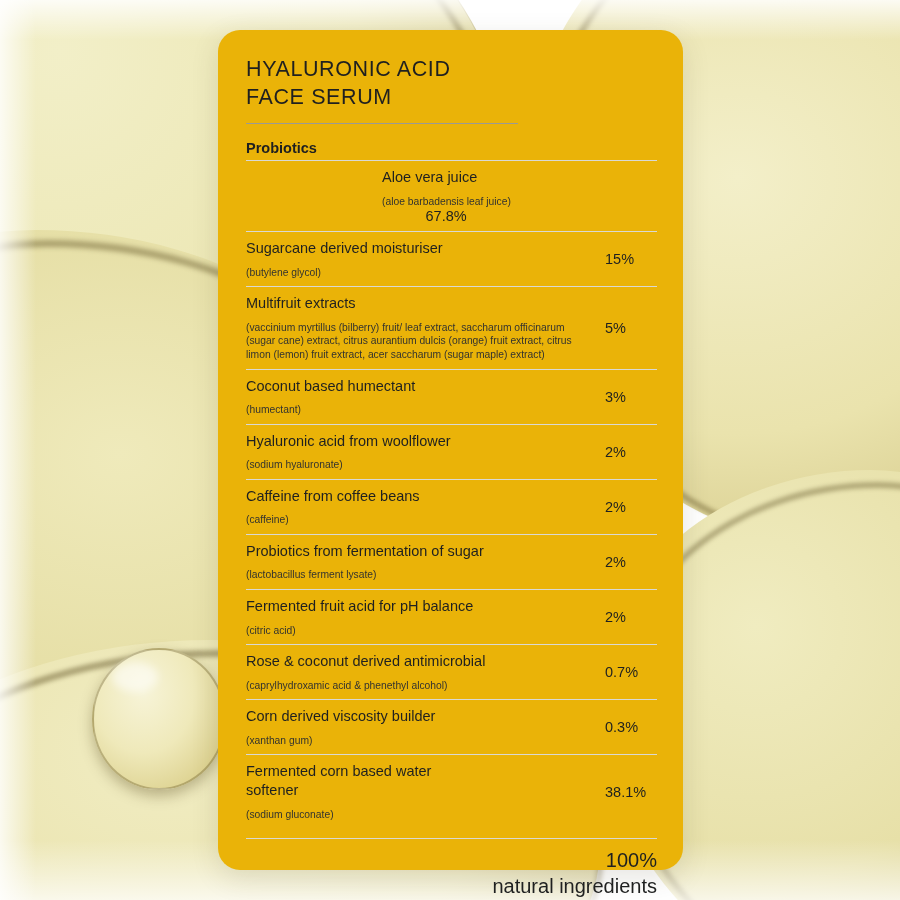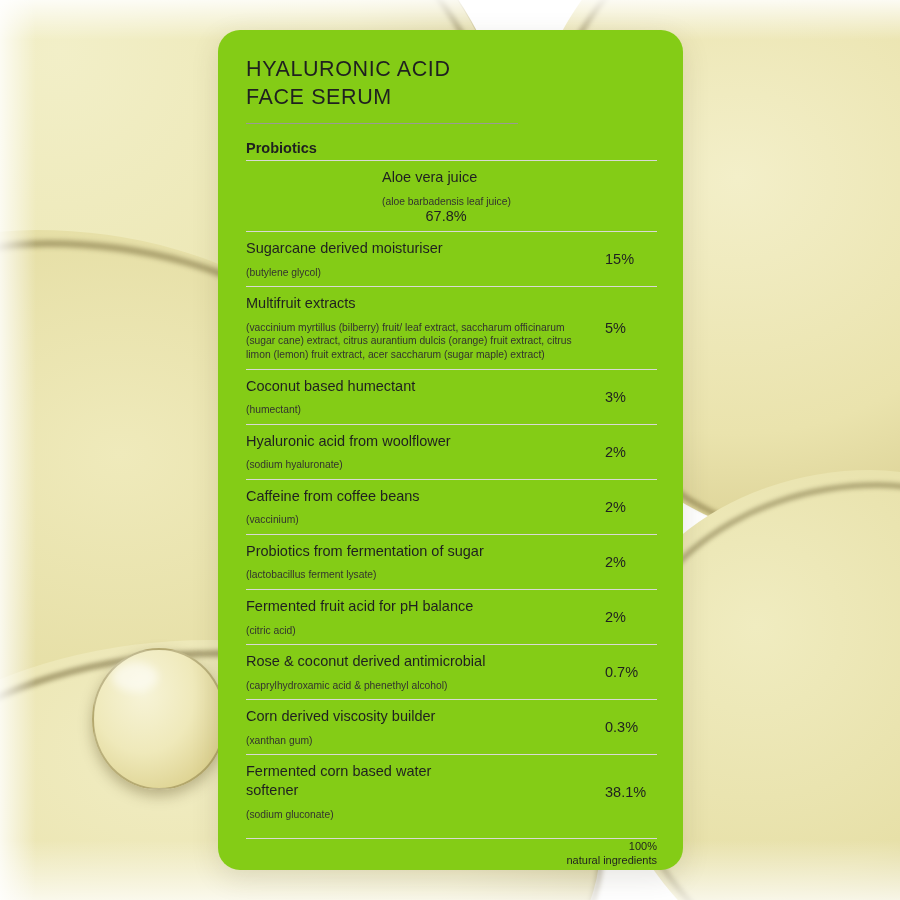--- a/index.html
+++ b/index.html
@@ -173,21 +173,21 @@
     background: linear-gradient(to right, rgba(255,255,255,0.8), rgba(255,255,255,0));
   }
 
   
   .card {
     position: absolute;
     left: 218px;
     top: 30px;
     width: 465px;
     height: 840px;
-    background: #84cc16;
+    background: #eab308;
     border-radius: 22px;
     box-shadow: 0 8px 28px rgba(60,52,20,0.13);
     padding: 0;
     box-sizing: border-box;
   }
 
   .card-inner {
     position: absolute;
     left: 28px;
     top: 24px;
@@ -268,22 +268,23 @@
     font-size: 14.5px;
     color: #1f2020;
     text-align: left;
     white-space: nowrap;
     min-width: 52px;
   }
 
   .footer {
     margin-top: 10px;
     border-top: 1px solid #d9d9d4;
+    padding-top: 8px;
     text-align: right;
-    font-size: 11px;
+    font-size: 20px;
     color: #1f2020;
     line-height: 1.3;
   }
   .footer-line2 { display: block; }
 </style>
 </head>
 <body>
 
 <div class="canvas">
 
@@ -360,21 +361,21 @@
           <div class="ing-text">
             <div class="ing-name">Hyaluronic acid from woolflower</div>
             <div class="ing-inci">(sodium hyaluronate)</div>
           </div>
           <div class="ing-pct">2%</div>
         </li>
 
         <li class="ing-row">
           <div class="ing-text">
             <div class="ing-name wide">Caffeine from coffee beans</div>
-            <div class="ing-inci">(vaccinium)</div>
+            <div class="ing-inci">(caffeine)</div>
           </div>
           <div class="ing-pct">2%</div>
         </li>
 
         <li class="ing-row">
           <div class="ing-text">
             <div class="ing-name">Probiotics from fermentation of sugar</div>
             <div class="ing-inci">(lactobacillus ferment lysate)</div>
           </div>
           <div class="ing-pct">2%</div>

